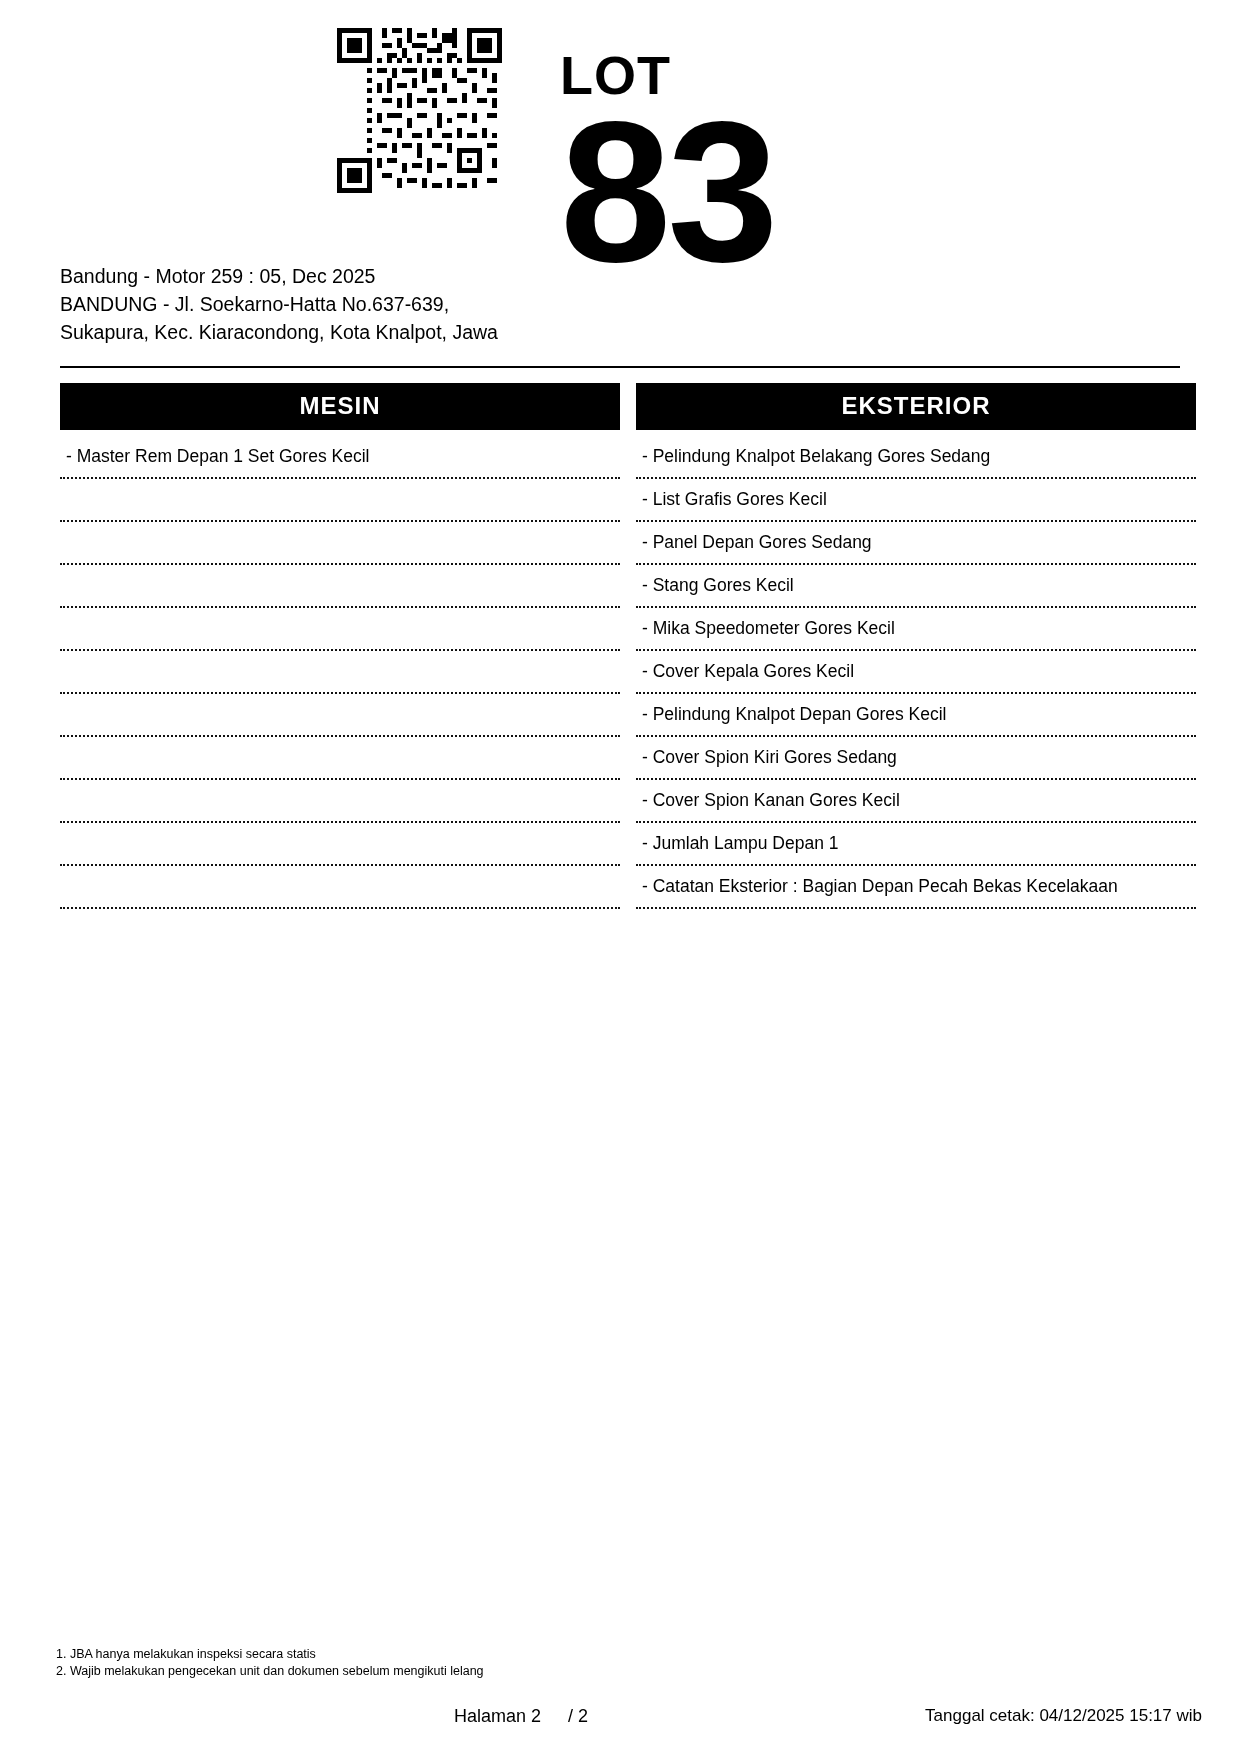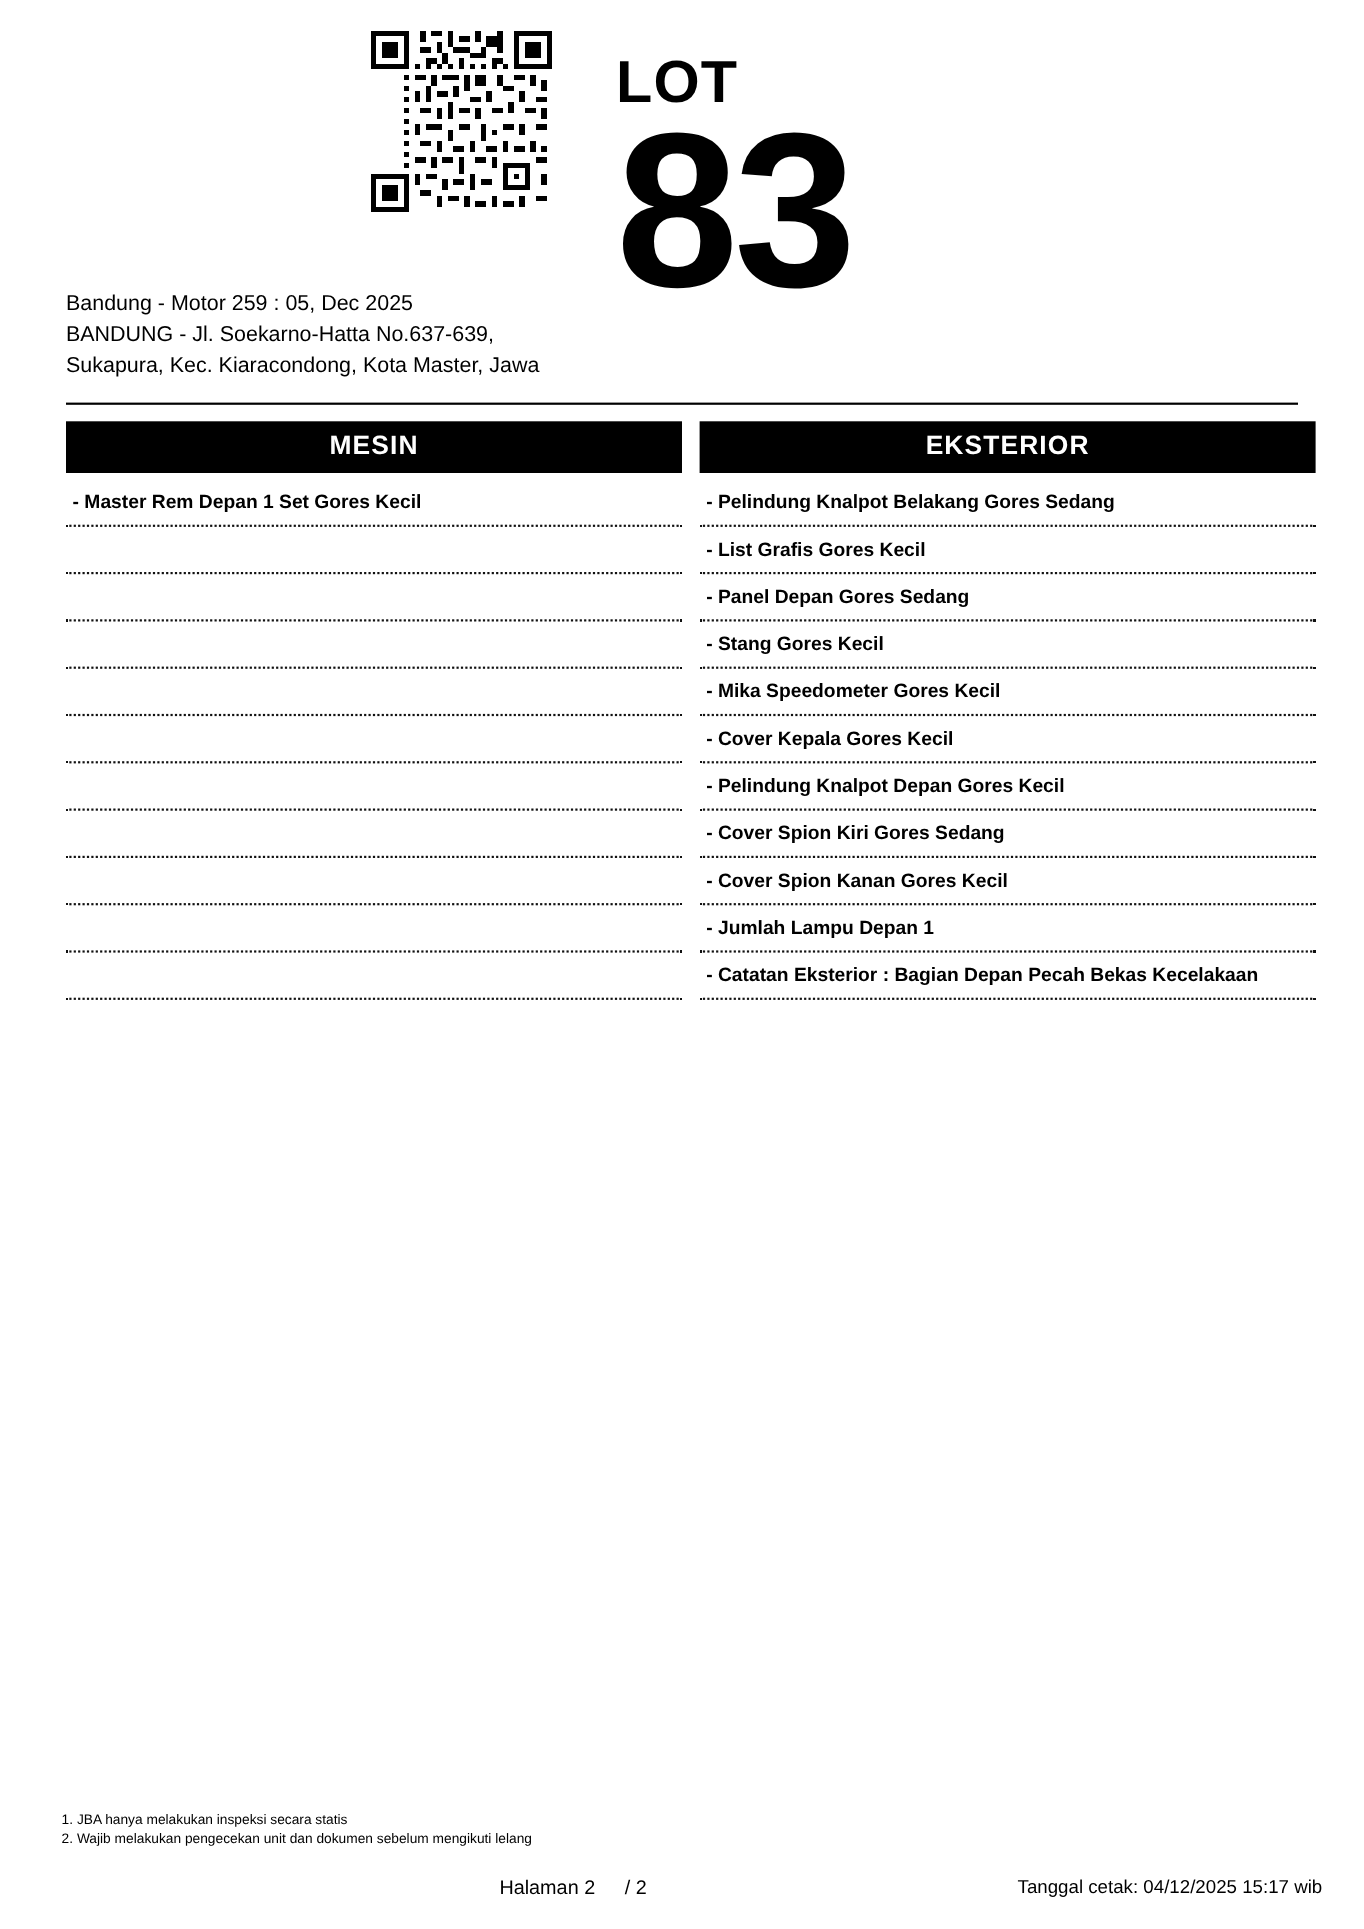--- a/index.html
+++ b/index.html
@@ -105,21 +105,20 @@
   }
   .item {
     font-size: 17.5px;
     line-height: 22px;
     padding: 9px 2px 10px 6px;
     border-bottom: 2px dotted #111;
     min-height: 22px;
     white-space: nowrap;
     overflow: hidden;
     text-overflow: ellipsis;
-    font-weight: bold;
   }
   .item.empty {
     color: transparent;
   }
 
   
   .footer {
     position: absolute;
     left: 38px;
     right: 38px;
@@ -309,21 +308,21 @@
     </div>
 
     <div class="lot-block">
       <div class="lot-word">LOT</div>
       <div class="lot-number">83</div>
     </div>
 
     <div class="auction-info">
       <div>Bandung - Motor 259 : 05, Dec 2025</div>
       <div>BANDUNG - Jl. Soekarno-Hatta No.637-639,</div>
-      <div>Sukapura, Kec. Kiaracondong, Kota Master, Jawa</div>
+      <div>Sukapura, Kec. Kiaracondong, Kota Knalpot, Jawa</div>
     </div>
 
     <div class="rule-top"></div>
   </div>
 
   <div class="columns">
 
     <div class="col">
       <div class="col-header">MESIN</div>
       <div class="items">

